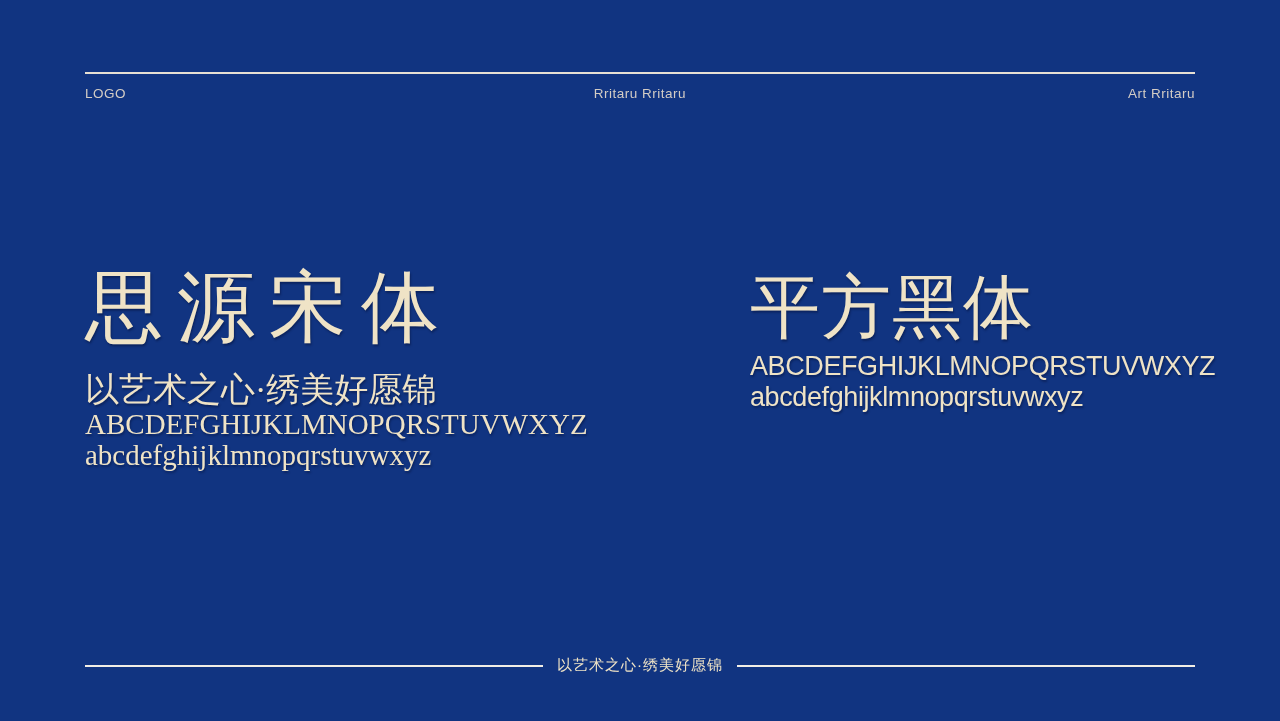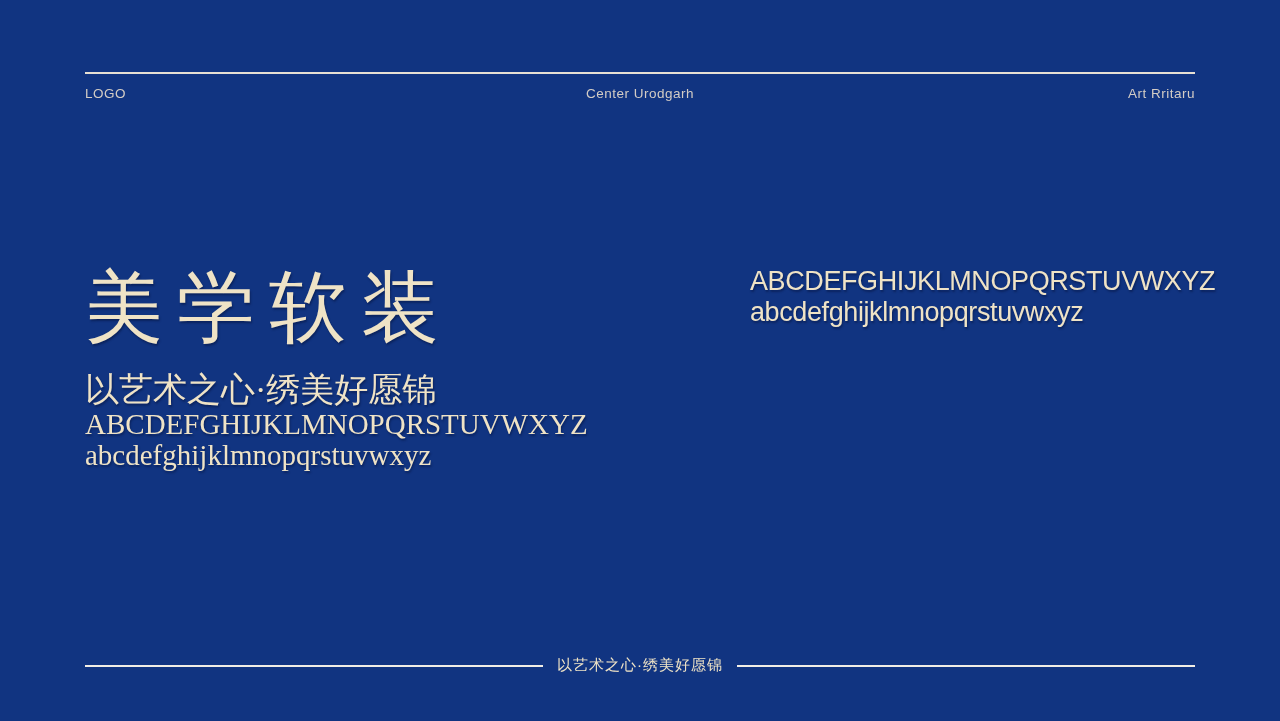--- a/index.html
+++ b/index.html
@@ -64,34 +64,35 @@
   }
 </style>
 </head>
 <body>
 
 <div class="poster">
 
   <div class="header-rule"></div>
   <div class="header-row">
     <span>LOGO</span>
-    <span class="center-slot">Center Urodgarh</span>
+    <span class="center-slot">Rritaru Rritaru</span>
     <span>Art Rritaru</span>
   </div>
 
   <div class="specimen specimen-left">
-    <div class="specimen-name shadowed">美学软装</div>
+    <div class="specimen-name shadowed">思源宋体</div>
     <div class="specimen-tagline shadowed">以艺术之心·绣美好愿锦</div>
     <div class="glyph-lines">
       <div class="glyph-line shadowed">ABCDEFGHIJKLMNOPQRSTUVWXYZ</div>
       <div class="glyph-line shadowed">abcdefghijklmnopqrstuvwxyz</div>
     </div>
   </div>
 
   <div class="specimen specimen-right">
+    <div class="specimen-name shadowed">平方黑体</div>
     <div class="glyph-lines">
       <div class="glyph-line shadowed">ABCDEFGHIJKLMNOPQRSTUVWXYZ</div>
       <div class="glyph-line shadowed">abcdefghijklmnopqrstuvwxyz</div>
     </div>
   </div>
 
   <div class="footer">
     <div class="footer-rule"></div>
     <span class="footer-text">以艺术之心·绣美好愿锦</span>
     <div class="footer-rule"></div>

